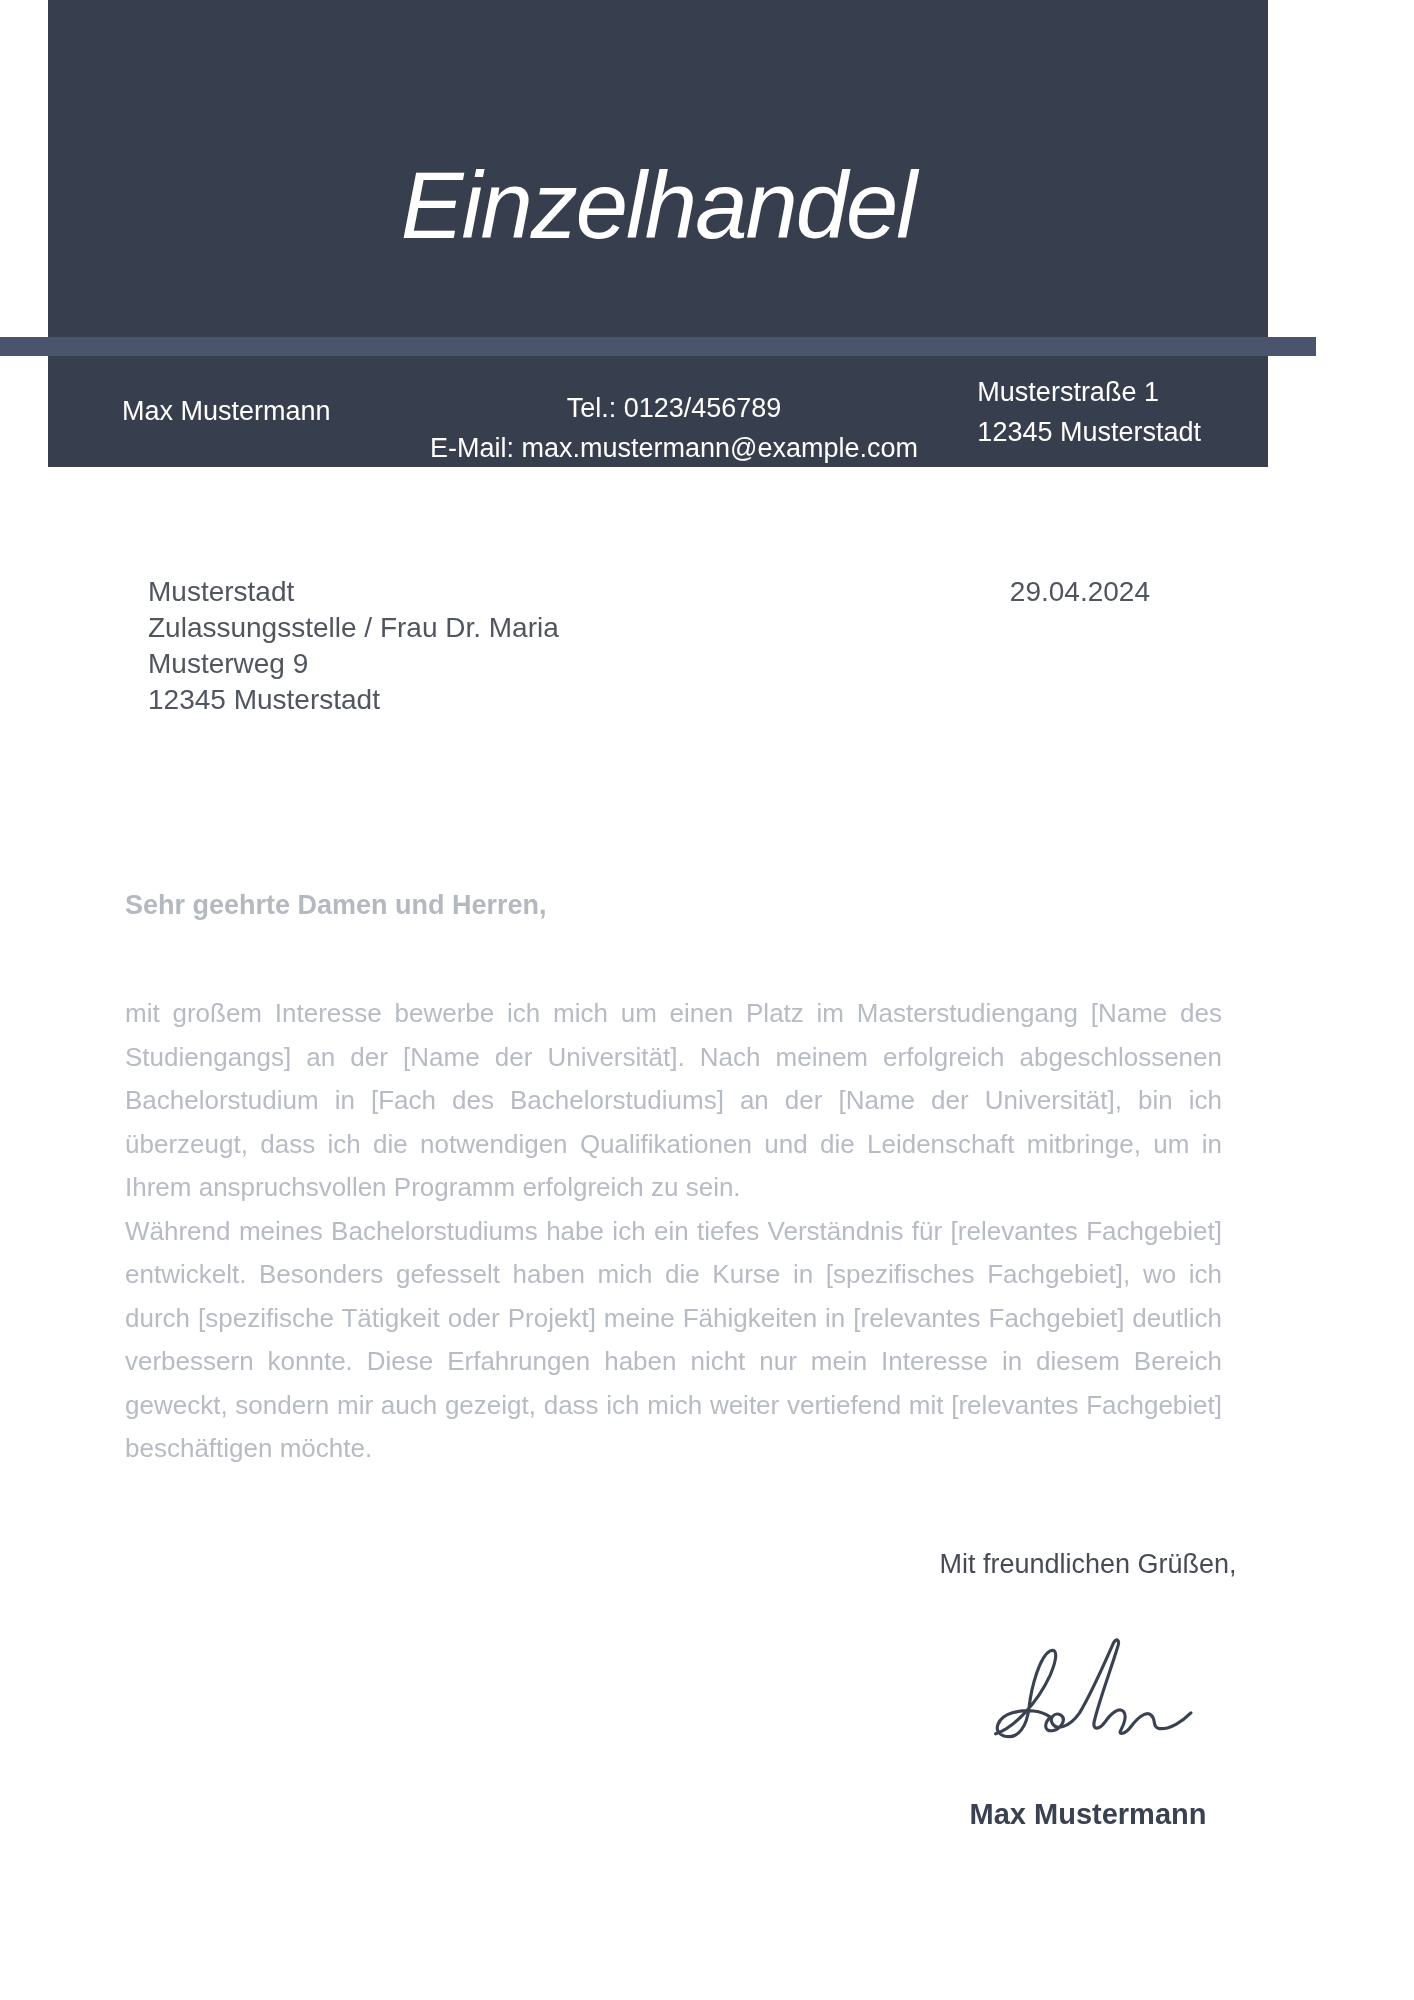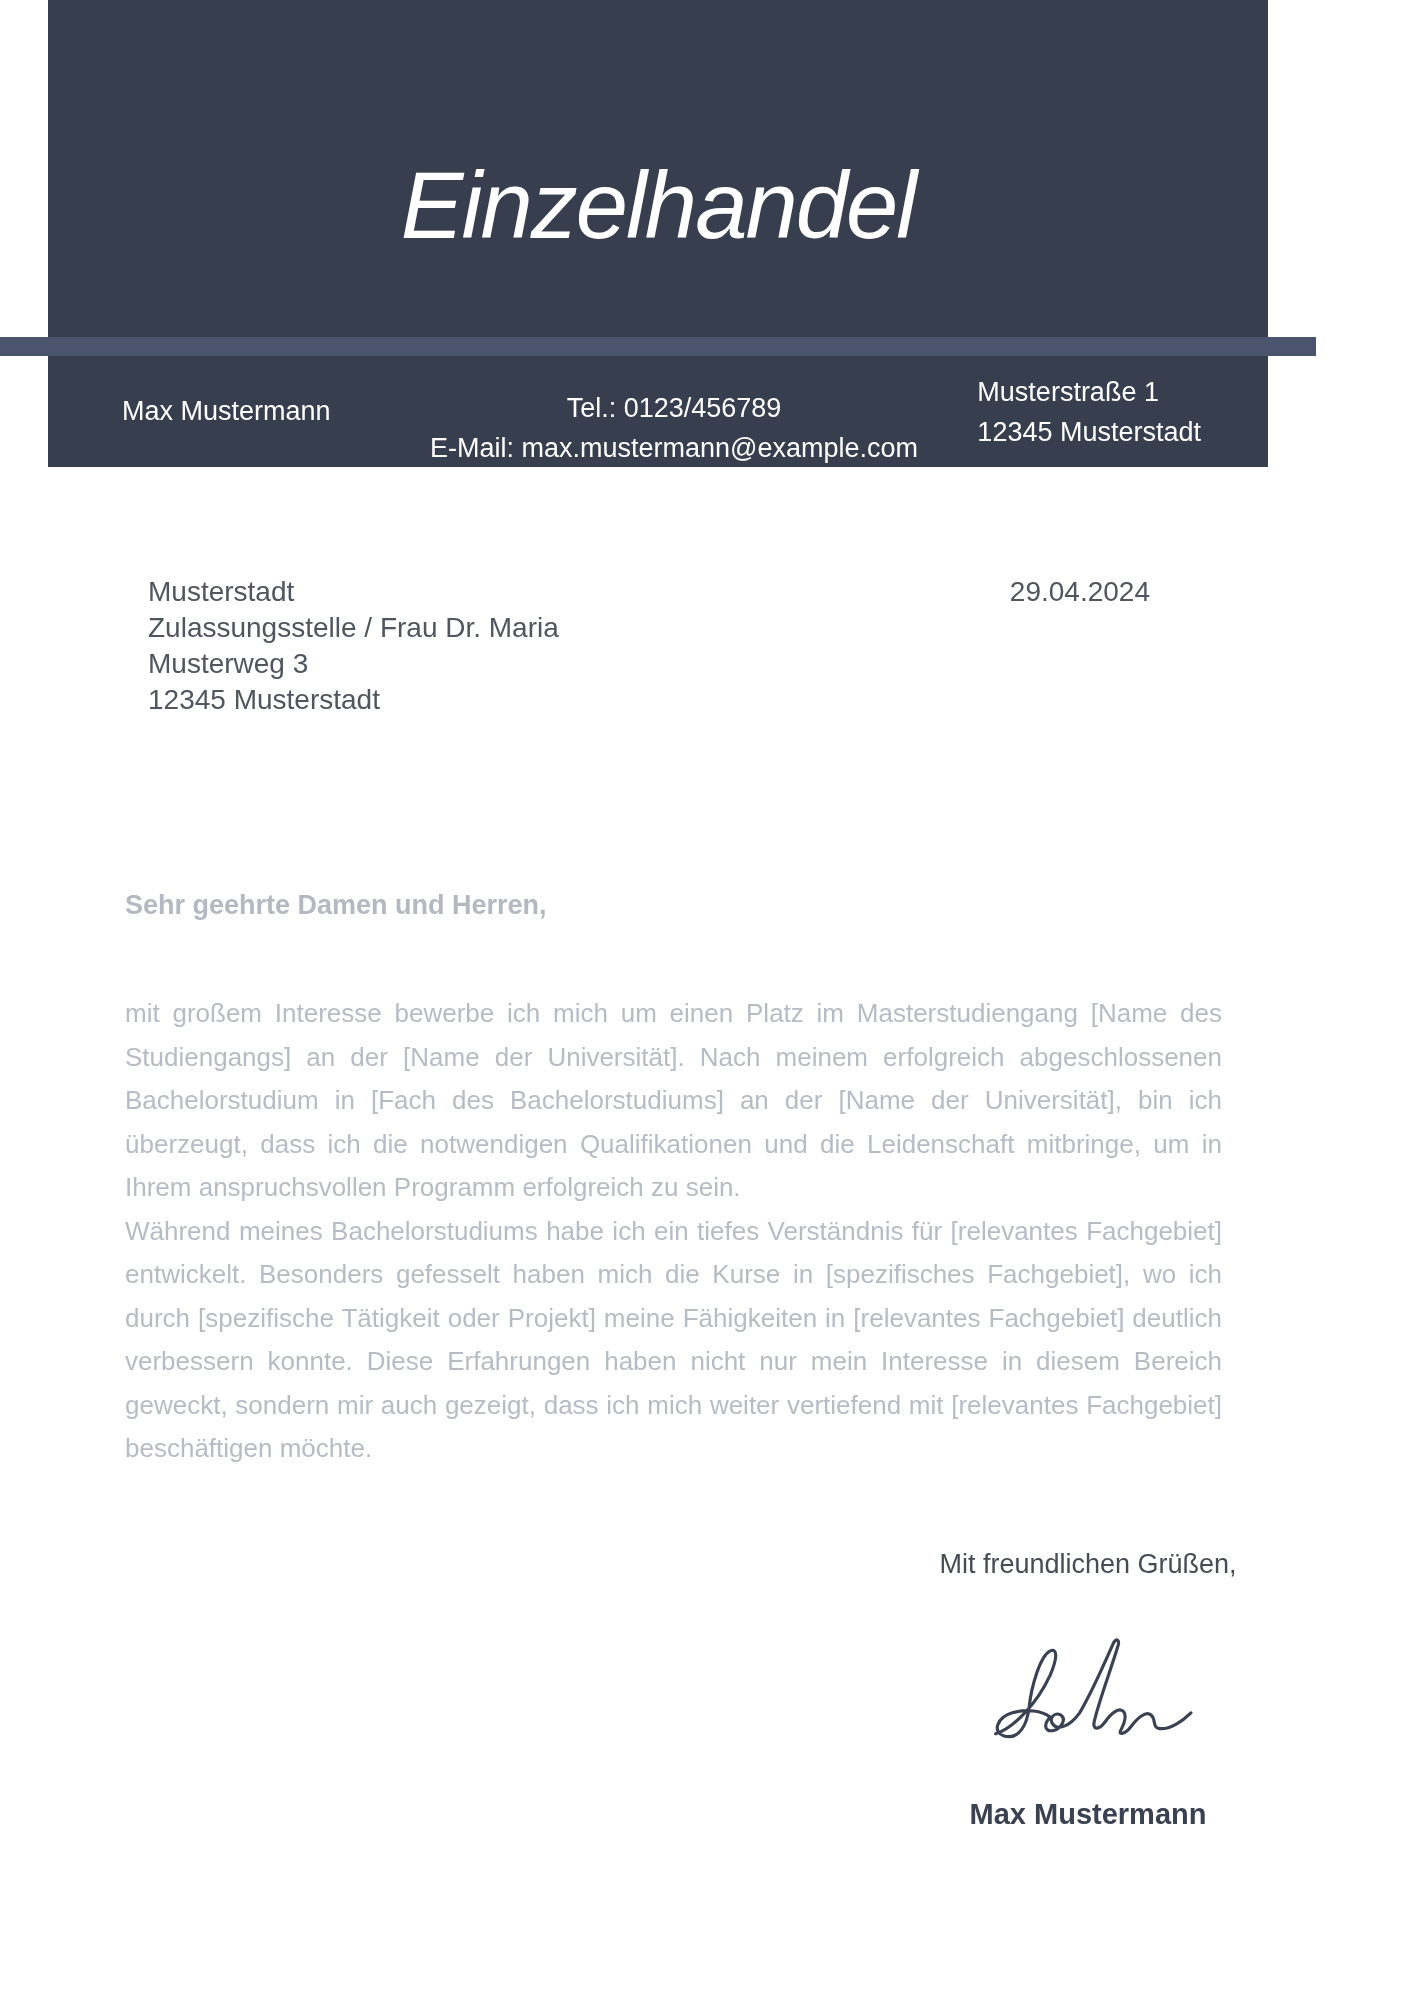--- a/index.html
+++ b/index.html
@@ -158,21 +158,21 @@
     </div>
     <div class="c-right">
       <div>Musterstraße 1</div>
       <div>12345 Musterstadt</div>
     </div>
   </div>
 
   <div class="recipient">
     <div>Musterstadt</div>
     <div>Zulassungsstelle / Frau Dr. Maria</div>
-    <div>Musterweg 3</div>
+    <div>Musterweg 9</div>
     <div>12345 Musterstadt</div>
   </div>
 
   <div class="date">29.04.2024</div>
 
   <div class="salutation">Sehr geehrte Damen und Herren,</div>
 
   <div class="body-text">
     <p>mit großem Interesse bewerbe ich mich um einen Platz im Masterstudiengang [Name des Studiengangs] an der [Name der Universität]. Nach meinem erfolgreich abgeschlossenen Bachelorstudium in [Fach des Bachelorstudiums] an der [Name der Universität], bin ich überzeugt, dass ich die notwendigen Qualifikationen und die Leidenschaft mitbringe, um in Ihrem anspruchsvollen Programm erfolgreich zu sein.</p>
     <p>Während meines Bachelorstudiums habe ich ein tiefes Verständnis für [relevantes Fachgebiet] entwickelt. Besonders gefesselt haben mich die Kurse in [spezifisches Fachgebiet], wo ich durch [spezifische Tätigkeit oder Projekt] meine Fähigkeiten in [relevantes Fachgebiet] deutlich verbessern konnte. Diese Erfahrungen haben nicht nur mein Interesse in diesem Bereich geweckt, sondern mir auch gezeigt, dass ich mich weiter vertiefend mit [relevantes Fachgebiet] beschäftigen möchte.</p>

